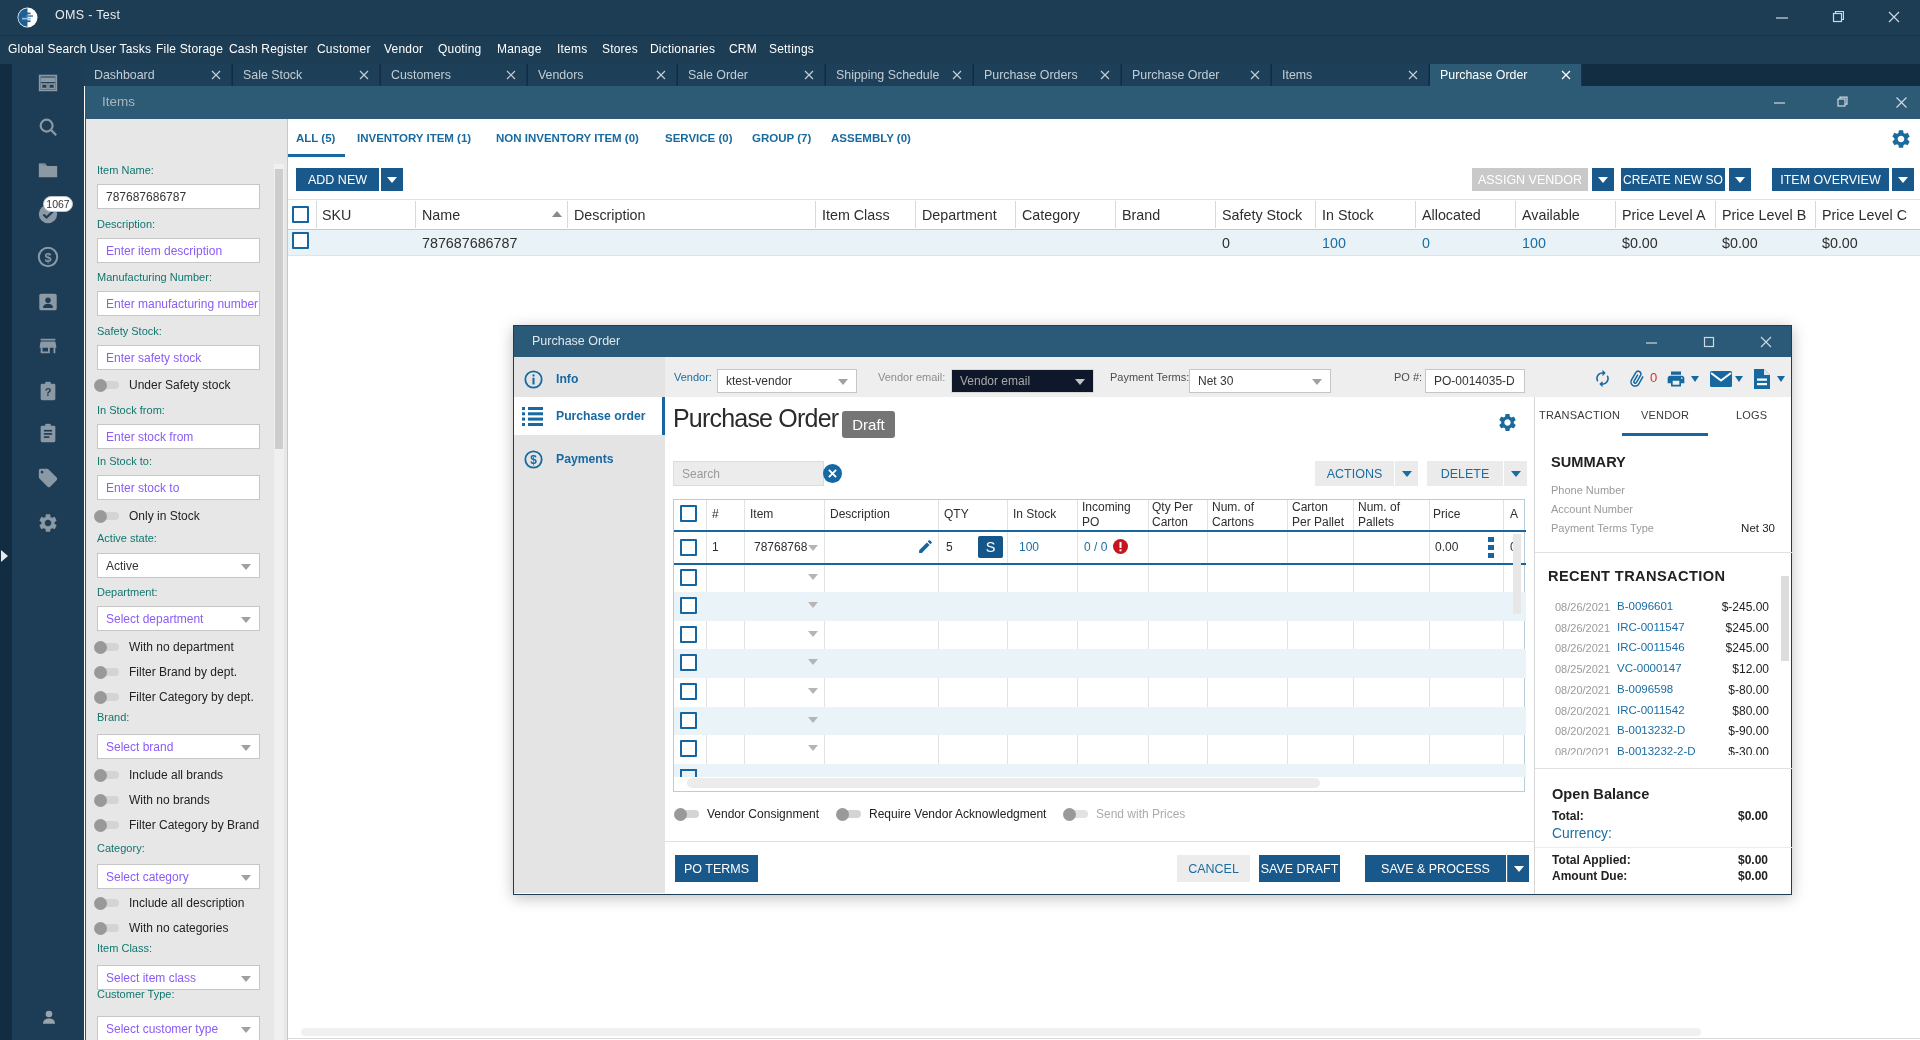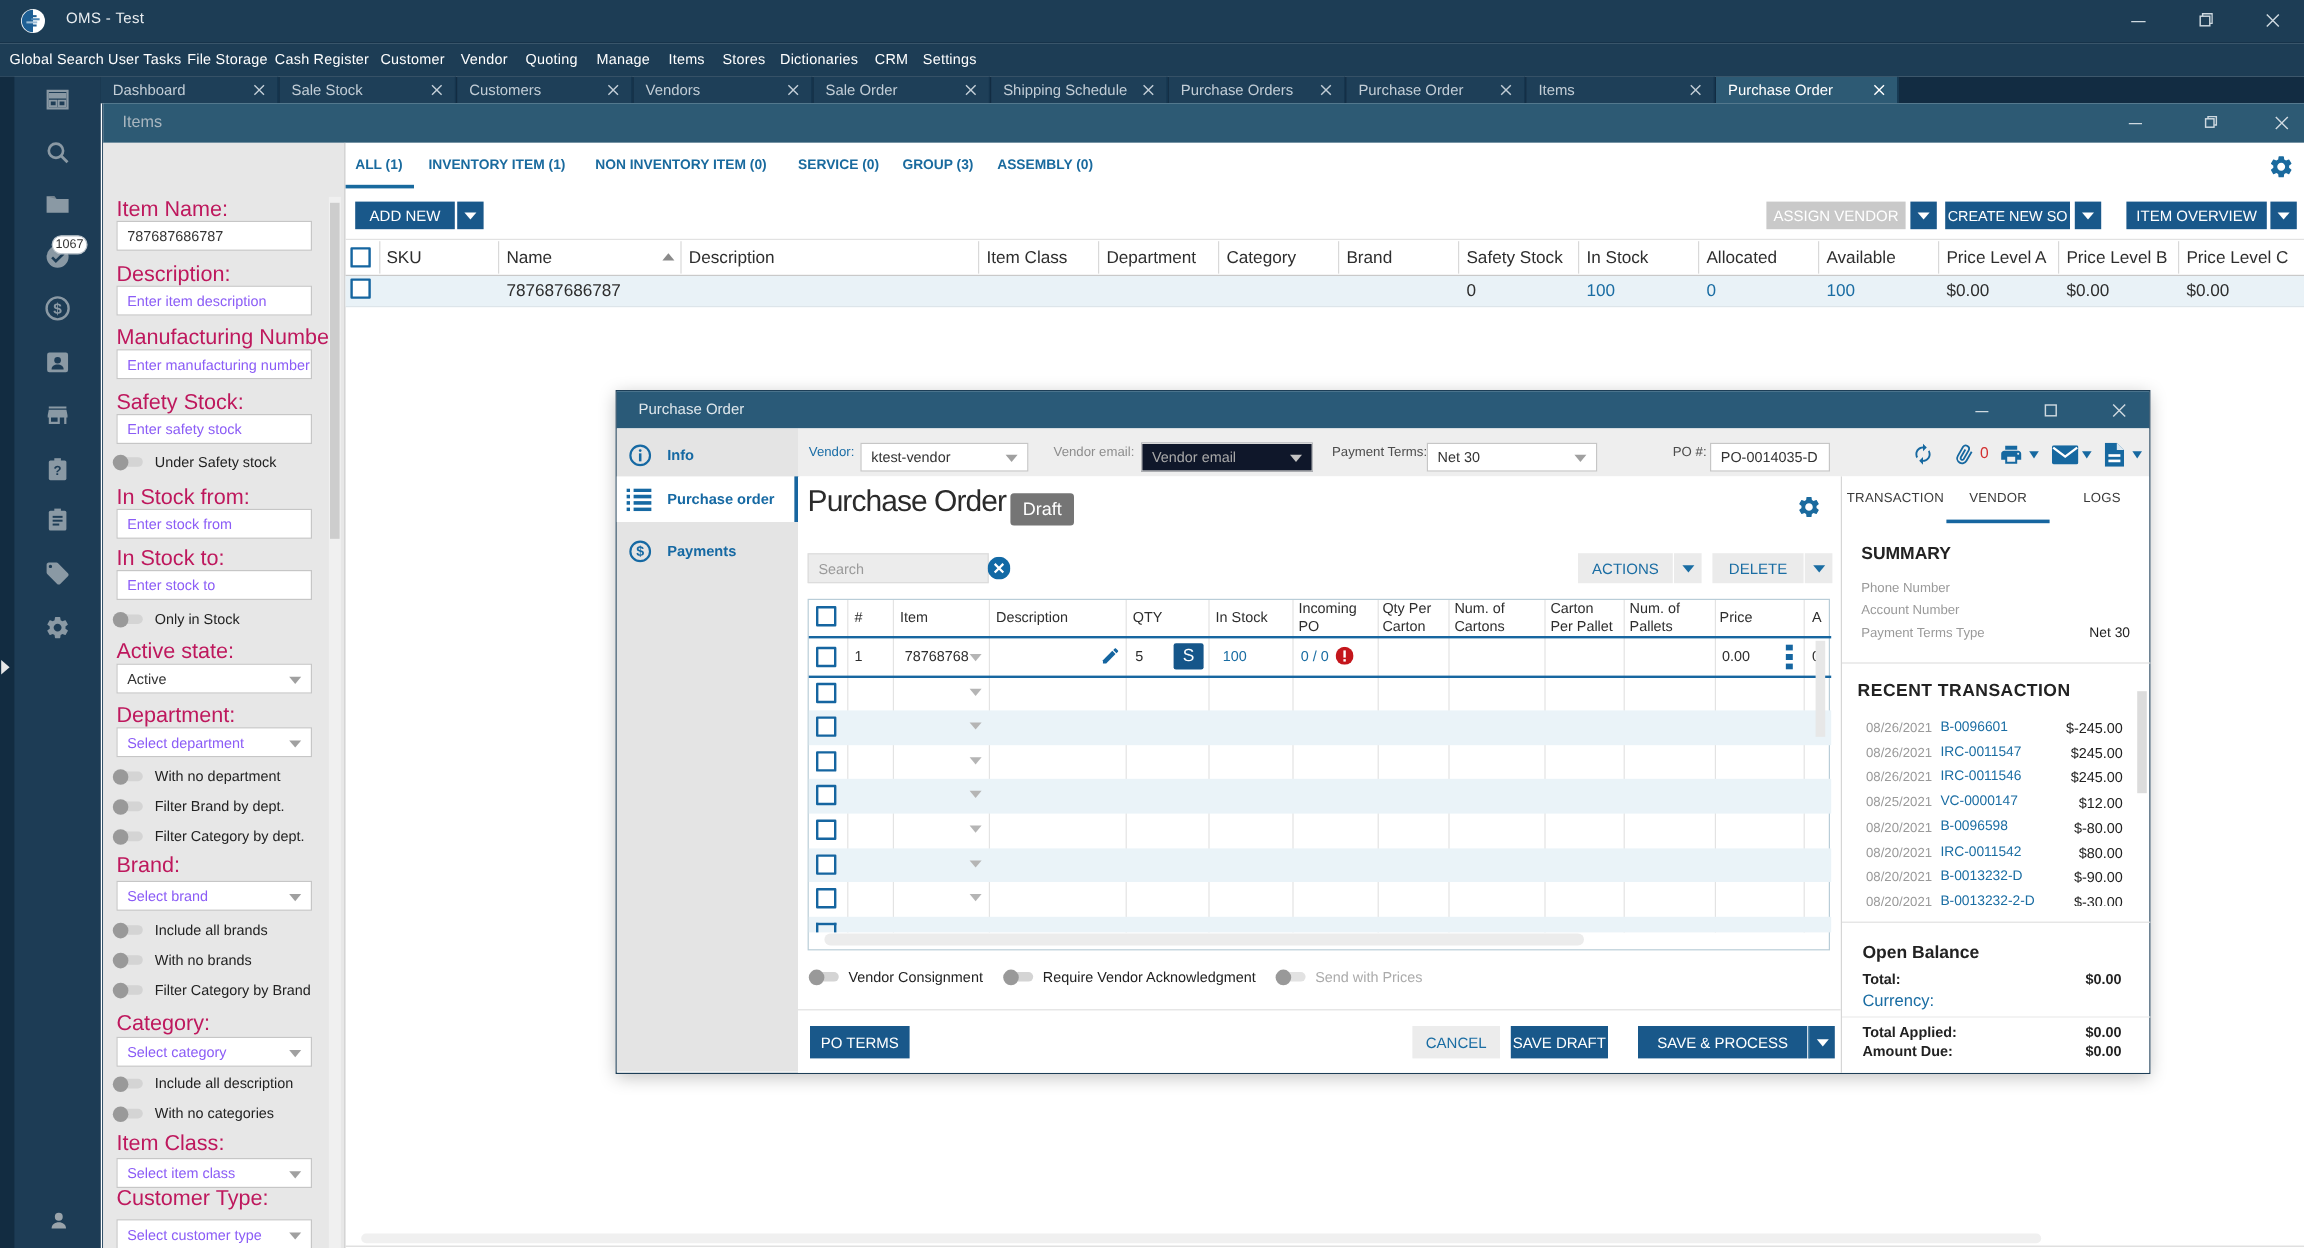--- a/index.html
+++ b/index.html
@@ -19,21 +19,21 @@
 #sidestrip{left:0;top:64px;width:12px;height:976px;background:#122c41}
 .sideicon{left:37px;width:22px;height:22px;opacity:.92}
 
 #itemswin{left:85px;top:86px;width:1835px;height:954px;background:#fff;border-left:1px solid #35536b}
 #itemshdr{left:0;top:0;width:1835px;height:33px;background:#2d5a74}
 
 .wc{stroke:#cfd9e0;stroke-width:1.2px;fill:none}
 
 #filters{left:0;top:33px;width:202px;height:921px;background:#e7e7e7;border-right:1px solid #c7c7c7}
 #fhdr{left:0;top:0;width:201px;height:41px;background:#f0f0f0;border-bottom:1px solid #d4d4d4}
-.flabel{left:11px;color:#be185d;font-size:18px;white-space:nowrap}
+.flabel{left:11px;color:#0f766e;font-size:11px;white-space:nowrap}
 .finput{left:11px;width:163px;height:25px;background:#fff;border:1px solid #c6c6c6;font-size:12px;color:#333;display:flex;align-items:center;padding-left:8px;white-space:nowrap}
 .ph{color:#8b5cf6}
 .caret{width:0;height:0;border-left:5px solid transparent;border-right:5px solid transparent;border-top:6px solid #a0a0a0}
 .fcaret{position:absolute;right:8px;top:10px}
 .tog{position:absolute;width:24px;height:8px;border-radius:4px;background:#d4d4d4}
 .tog:before{content:"";position:absolute;left:-1px;top:-2.5px;width:13px;height:13px;border-radius:50%;background:#999}
 .tlabel{font-size:12px;color:#222;white-space:nowrap}
 
 .ctab{font-weight:bold;font-size:11.5px;color:#196a9e;white-space:nowrap}
 .btn{background:#19588a;color:#fff;font-size:12.5px;display:flex;align-items:center;justify-content:center;white-space:nowrap}
@@ -282,26 +282,26 @@
     <div class="abs tog" style="left:9px;top:805px"></div>
       <span class="abs tlabel" style="left:43px;top:802px">With no categories</span>
     <span class="abs flabel" style="top:823px">Item Class:</span>
     <div class="abs finput ph" style="top:846px">Select item class<span class="caret fcaret"></span></div>
     <span class="abs flabel" style="top:869px">Customer Type:</span>
     <div class="abs finput ph" style="top:897px">Select customer type<span class="caret fcaret"></span></div>
     <div class="abs" style="left:188px;top:45px;width:10px;height:876px;background:#f0f0f0"></div>
     <div class="abs" style="left:189px;top:50px;width:8px;height:280px;background:#cdcdcd"></div>
   </div>
   <div class="abs" id="main">
-    <span class="abs ctab" style="left:8px;top:13px">ALL (1)</span>
+    <span class="abs ctab" style="left:8px;top:13px">ALL (5)</span>
     <div class="abs" style="left:0;top:35px;width:57px;height:3px;background:#196a9e"></div>
     <span class="abs ctab" style="left:69px;top:13px">INVENTORY ITEM (1)</span>
     <span class="abs ctab" style="left:208px;top:13px">NON INVENTORY ITEM (0)</span>
     <span class="abs ctab" style="left:377px;top:13px">SERVICE (0)</span>
-    <span class="abs ctab" style="left:464px;top:13px">GROUP (3)</span>
+    <span class="abs ctab" style="left:464px;top:13px">GROUP (7)</span>
     <span class="abs ctab" style="left:543px;top:13px">ASSEMBLY (0)</span>
     <svg class="abs" style="left:1602px;top:9px" width="22" height="22" viewBox="0 0 24 24" fill="#1a6a9e">
         <path d="M19.14 12.94c.04-.3.06-.61.06-.94 0-.32-.02-.64-.07-.94l2.03-1.58c.18-.14.23-.41.12-.61l-1.92-3.32c-.12-.22-.37-.29-.59-.22l-2.39.96c-.5-.38-1.03-.7-1.62-.94L14.4 2.81c-.04-.24-.24-.41-.48-.41h-3.84c-.24 0-.43.17-.47.41L9.25 5.35c-.59.24-1.13.57-1.62.94L5.24 5.33c-.22-.08-.47 0-.59.22L2.74 8.87c-.12.21-.08.47.12.61l2.03 1.58c-.05.3-.09.63-.09.94s.02.64.07.94l-2.03 1.58c-.18.14-.23.41-.12.61l1.92 3.32c.12.22.37.29.59.22l2.39-.96c.5.38 1.03.7 1.62.94l.36 2.54c.05.24.24.41.48.41h3.84c.24 0 .44-.17.47-.41l.36-2.54c.59-.24 1.13-.56 1.62-.94l2.39.96c.22.08.47 0 .59-.22l1.92-3.32c.12-.22.07-.47-.12-.61l-2.01-1.58zM12 15.6c-1.98 0-3.6-1.62-3.6-3.6s1.62-3.6 3.6-3.6 3.6 1.62 3.6 3.6-1.62 3.6-3.6 3.6z"></path>
       </svg>
     <div class="abs btn" style="left:8px;top:49px;width:83px;height:23px">ADD NEW</div>
     <div class="abs dd" style="left:93px;top:49px;width:22px;height:23px">
         <span class="caret"></span>
       </div>
     <div class="abs btn dis" style="left:1184px;top:49px;width:116px;height:23px">ASSIGN VENDOR</div>
     <div class="abs dd" style="left:1304px;top:49px;width:22px;height:23px">

